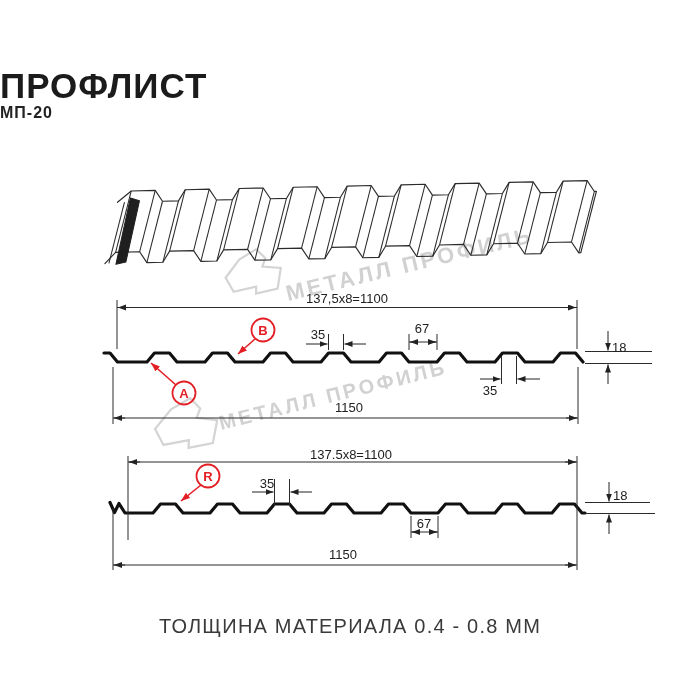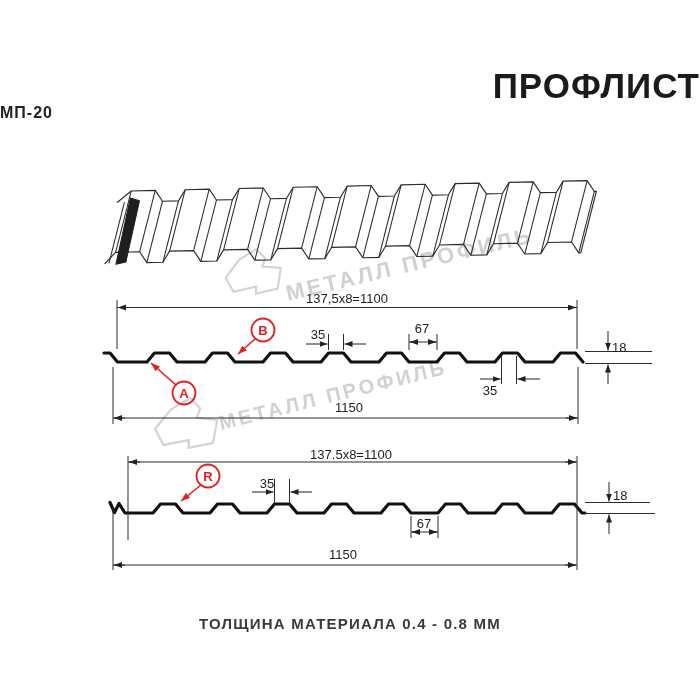--- a/index.html
+++ b/index.html
@@ -1,23 +1,23 @@
 <!DOCTYPE html>
 <html><head>
 <meta charset="utf-8">
 <style>
   html,body{margin:0;padding:0;background:#fff;}
   #stage{position:relative;width:700px;height:700px;background:#fff;overflow:hidden;
          font-family:"Liberation Sans",sans-serif;}
-  .title{position:absolute;left:0;top:66px;width:700px;text-align:right;
+  .title{position:absolute;left:0;top:66px;width:700px;text-align:left;
          font-size:35px;font-weight:800;letter-spacing:1px;color:#1b1b1b;}
   .subtitle{position:absolute;left:0;top:104px;width:700px;text-align:left;
          font-size:16px;font-weight:600;letter-spacing:1px;color:#222;}
   .footer{position:absolute;left:0;top:615px;width:700px;text-align:center;
-         font-size:15px;font-weight:700;letter-spacing:1.2px;color:#3a3a3a;}
+         font-size:20px;font-weight:400;letter-spacing:1.2px;color:#3a3a3a;}
   svg{position:absolute;left:0;top:0;}
   text.dim{font-family:"Liberation Sans",sans-serif;font-size:13px;fill:#222;}
   text.mid{text-anchor:middle;}
   text.redt{font-family:"Liberation Sans",sans-serif;font-size:13px;font-weight:700;
             fill:#e31e24;text-anchor:middle;}
   text.wm{font-family:"Liberation Sans",sans-serif;font-weight:700;fill:#c9c9c9;
           letter-spacing:3px;opacity:.85;}
   circle.redc{fill:none;stroke:#e31e24;stroke-width:1.8;}
 </style>
 </head>

